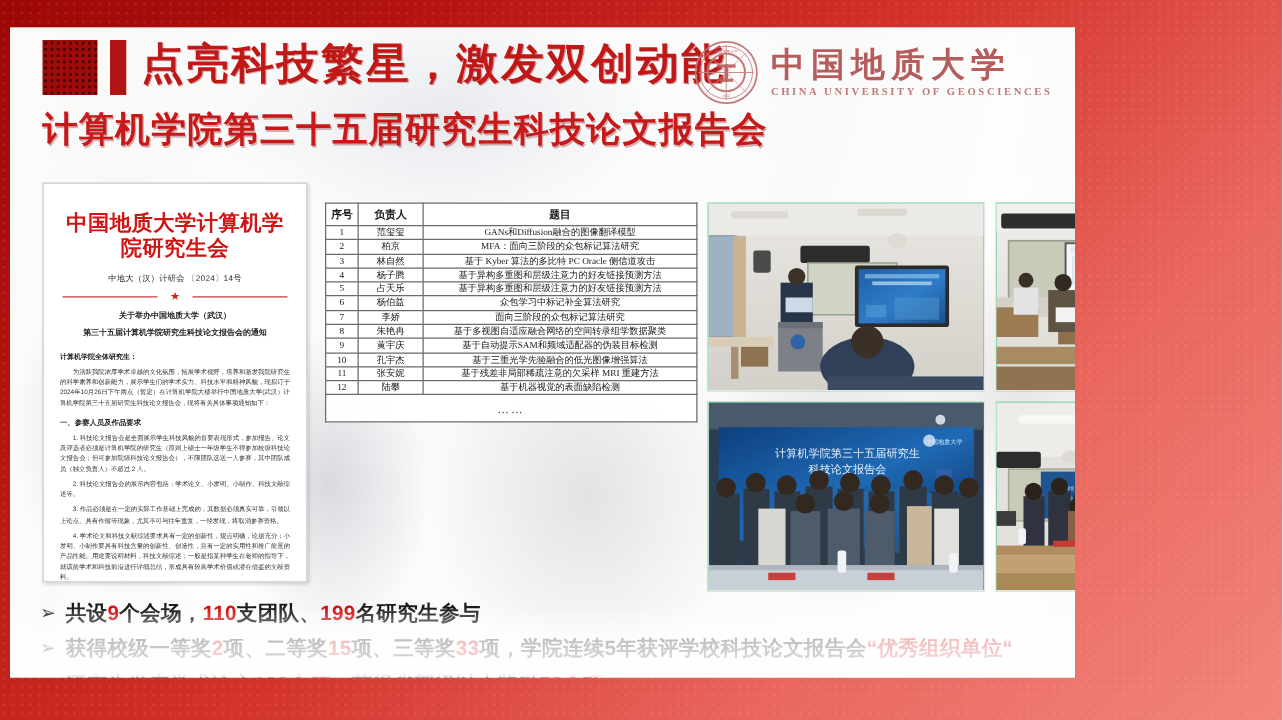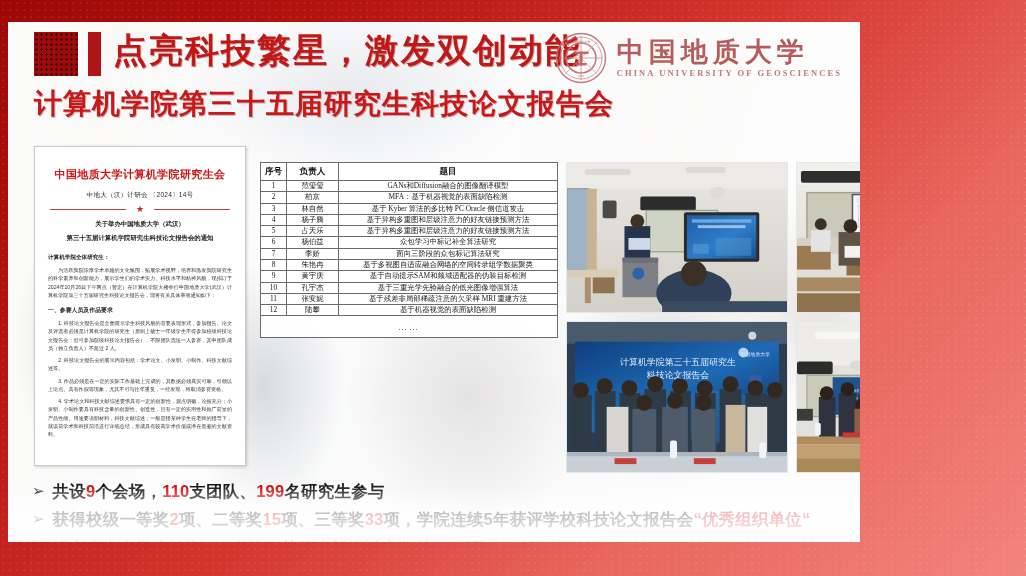--- a/index.html
+++ b/index.html
@@ -101,22 +101,22 @@
     position:absolute; left:26px; top:124px;
     width:212px; height:320px;
     background:#ffffff;
     border:1px solid #c9c9c9;
     box-shadow:1px 1px 3px rgba(0,0,0,.18);
     overflow:hidden;
     padding:10px 13px 0 13px;
   }
   #notice-title {
     text-align:center; font-weight:bold; color:#d01515;
-    font-size:11px; letter-spacing:.4px; line-height:1.2;
-    font-family:Liberation Mono, monospace;
+    font-size:17px; letter-spacing:.4px; line-height:1.2;
+    font-family:Liberation Serif, serif;
     margin-top:12px;
   }
   #notice-code {
     text-align:center; font-size:6.6px; color:#2b2b2b; margin-top:9px; letter-spacing:.2px;
   }
   #notice-rule { position:relative; margin:6px 2px 0 2px; height:7px; }
   #notice-rule .ln { position:absolute; top:3px; height:1px; background:#c43b3b; width:42%; }
   #notice-rule .ln.l { left:0; } #notice-rule .ln.r { right:0; }
   #notice-rule .star { position:absolute; left:50%; top:-1px; transform:translateX(-50%); color:#cc2121; font-size:9px; line-height:1; }
   #notice-h1, #notice-h2 { text-align:center; font-size:6.4px; font-weight:bold; color:#1d1d1d; margin-top:7px; }
@@ -240,21 +240,21 @@
       </thead>
       <tbody id="paper-table-body">
           <tr>
             <td class="no">1</td>
             <td class="who">范玺玺</td>
             <td>GANs和Diffusion融合的图像翻译模型</td>
           </tr>
           <tr>
             <td class="no">2</td>
             <td class="who">柏京</td>
-            <td>MFA：基于机器视觉的表面缺陷检测</td>
+            <td>MFA：面向三阶段的众包标记算法研究</td>
           </tr>
           <tr>
             <td class="no">3</td>
             <td class="who">林自然</td>
             <td>基于 Kyber 算法的多比特 PC Oracle 侧信道攻击</td>
           </tr>
           <tr>
             <td class="no">4</td>
             <td class="who">杨子腾</td>
             <td>基于异构多重图和层级注意力的好友链接预测方法</td>

